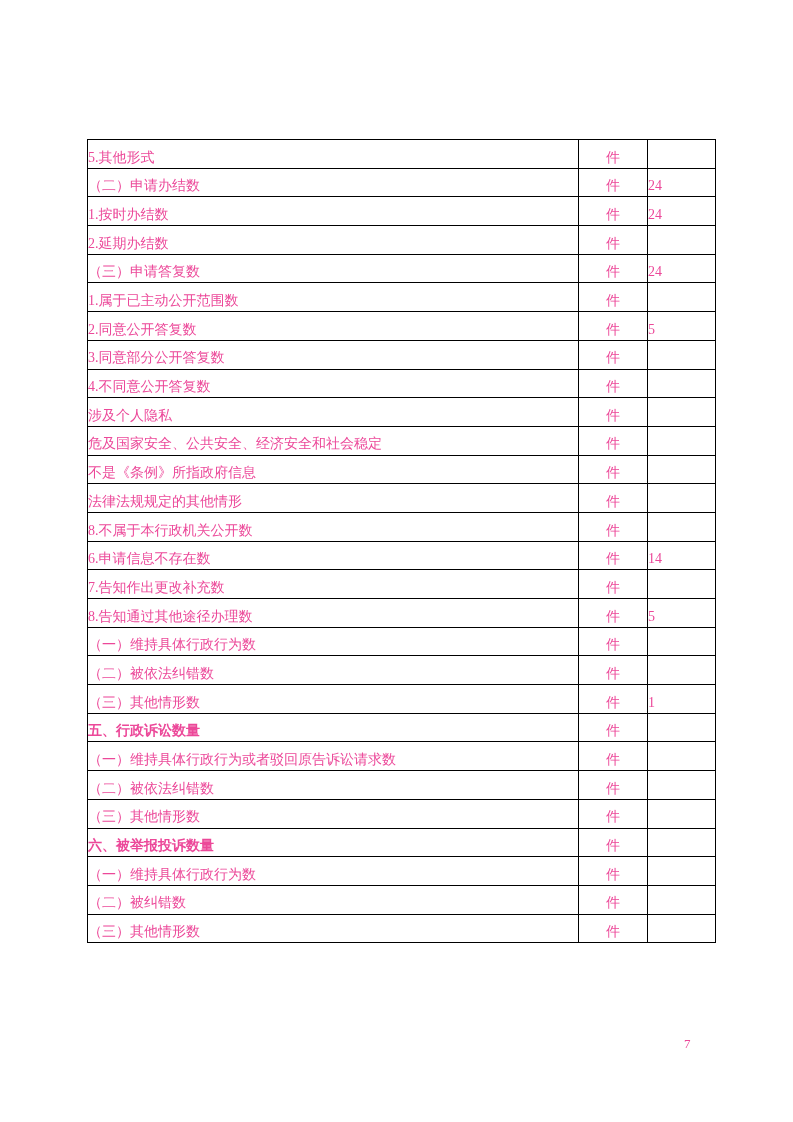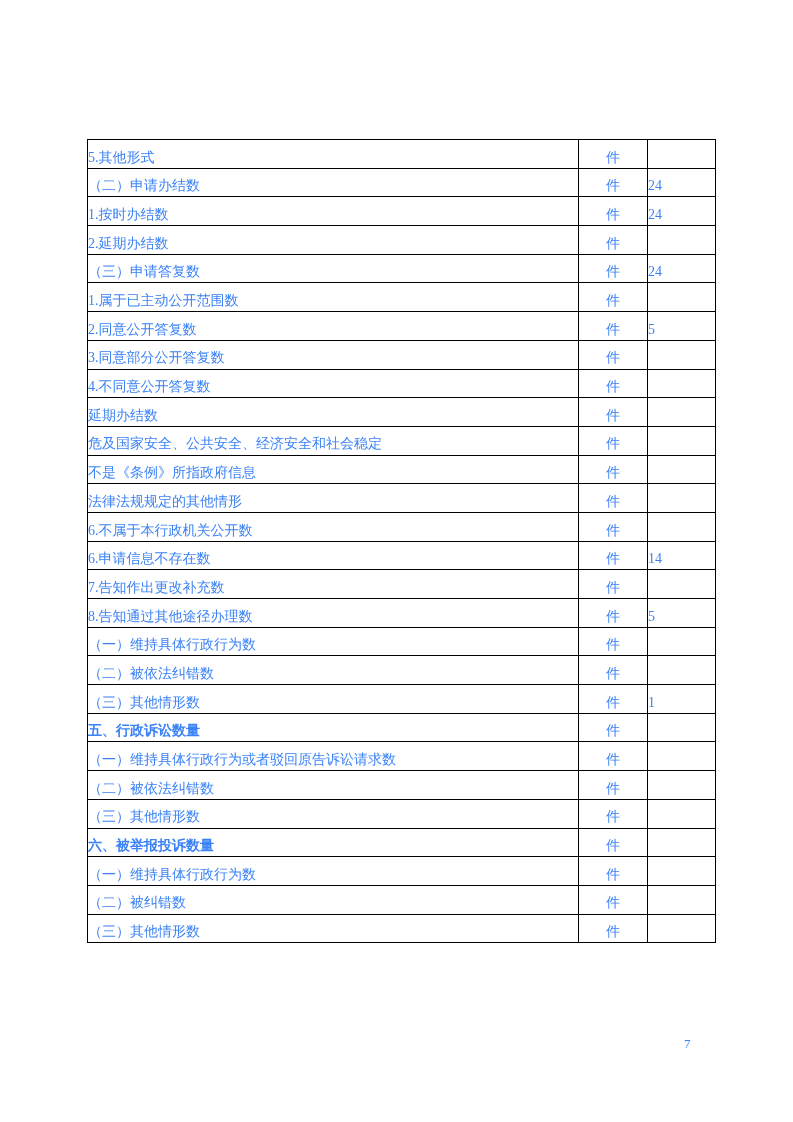--- a/index.html
+++ b/index.html
@@ -7,21 +7,21 @@
     padding: 0;
     background: #e8e8e8;
   }
   .page {
     position: relative;
     width: 793px;
     height: 1122px;
     background: #ffffff;
     margin: 0 auto;
     font-family: "Liberation Serif", "DejaVu Serif", serif;
-    color: #3b82f6;
+    color: #ec4899;
     overflow: hidden;
   }
   table.stats {
     position: absolute;
     left: 87px;
     top: 139px;
     width: 628px;
     border-collapse: collapse;
     table-layout: fixed;
   }
@@ -106,41 +106,41 @@
           <td class="label-cell indent-2">3.同意部分公开答复数</td>
           <td class="unit-cell">件</td>
           <td class="value-cell"></td>
         </tr>
         <tr>
           <td class="label-cell indent-2">4.不同意公开答复数</td>
           <td class="unit-cell">件</td>
           <td class="value-cell"></td>
         </tr>
         <tr>
-          <td class="label-cell indent-4">延期办结数</td>
+          <td class="label-cell indent-4">涉及个人隐私</td>
           <td class="unit-cell">件</td>
           <td class="value-cell"></td>
         </tr>
         <tr>
           <td class="label-cell indent-4">危及国家安全、公共安全、经济安全和社会稳定</td>
           <td class="unit-cell">件</td>
           <td class="value-cell"></td>
         </tr>
         <tr>
           <td class="label-cell indent-4">不是《条例》所指政府信息</td>
           <td class="unit-cell">件</td>
           <td class="value-cell"></td>
         </tr>
         <tr>
           <td class="label-cell indent-4">法律法规规定的其他情形</td>
           <td class="unit-cell">件</td>
           <td class="value-cell"></td>
         </tr>
         <tr>
-          <td class="label-cell indent-2">6.不属于本行政机关公开数</td>
+          <td class="label-cell indent-2">8.不属于本行政机关公开数</td>
           <td class="unit-cell">件</td>
           <td class="value-cell"></td>
         </tr>
         <tr>
           <td class="label-cell indent-2">6.申请信息不存在数</td>
           <td class="unit-cell">件</td>
           <td class="value-cell">14</td>
         </tr>
         <tr>
           <td class="label-cell indent-2">7.告知作出更改补充数</td>

